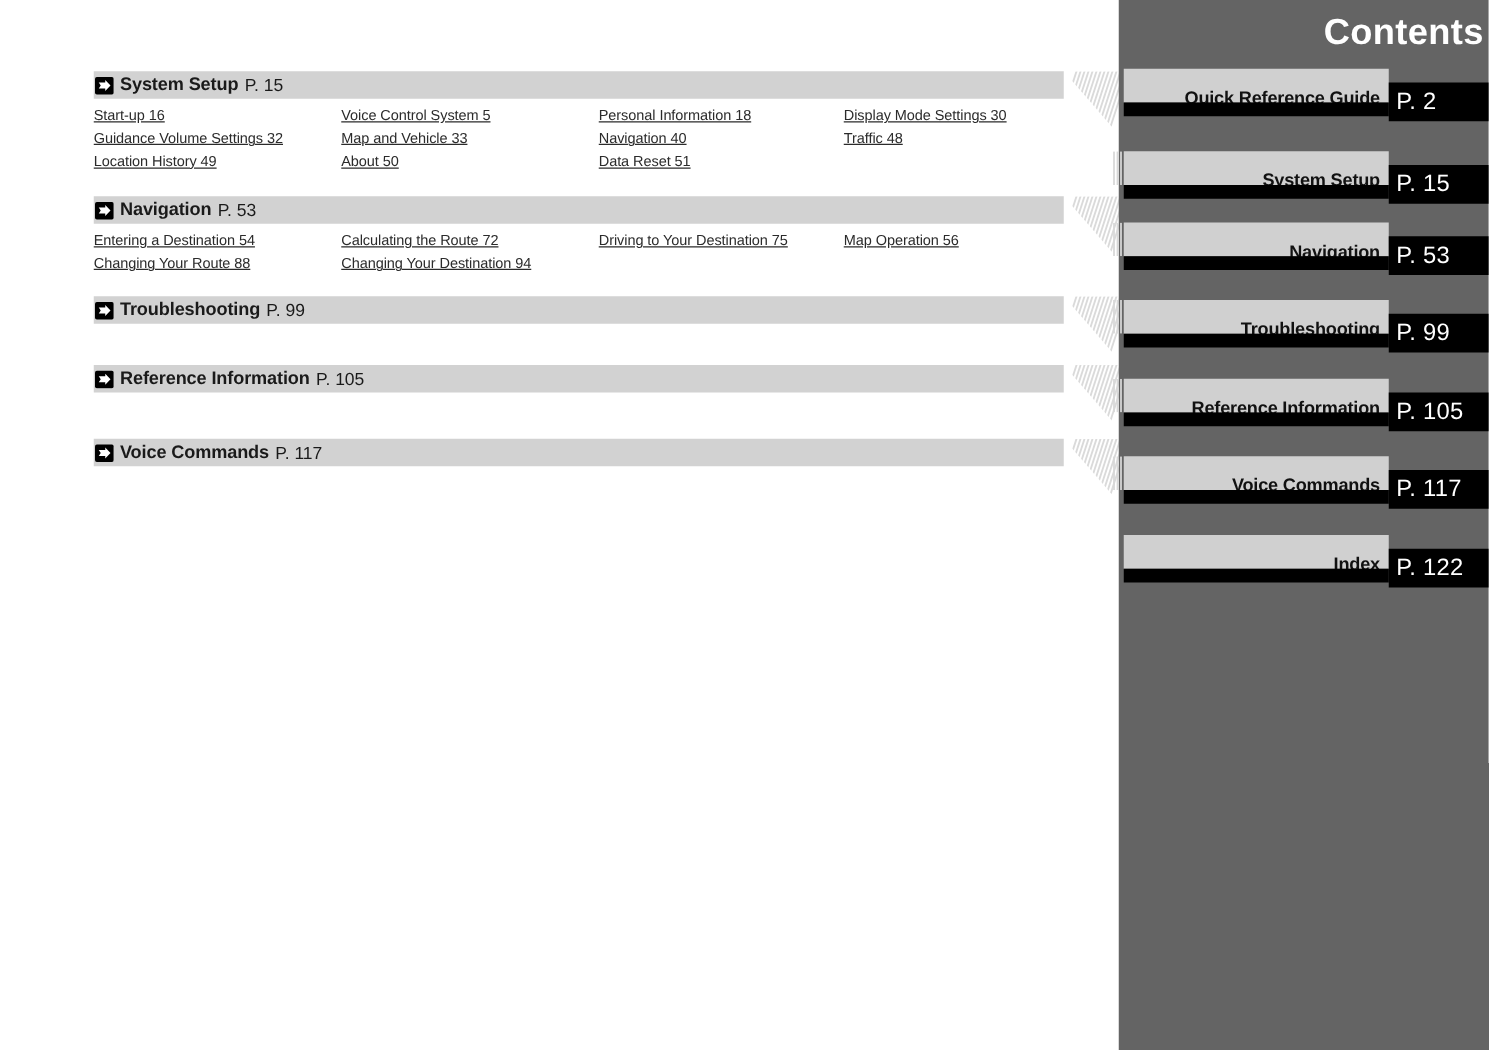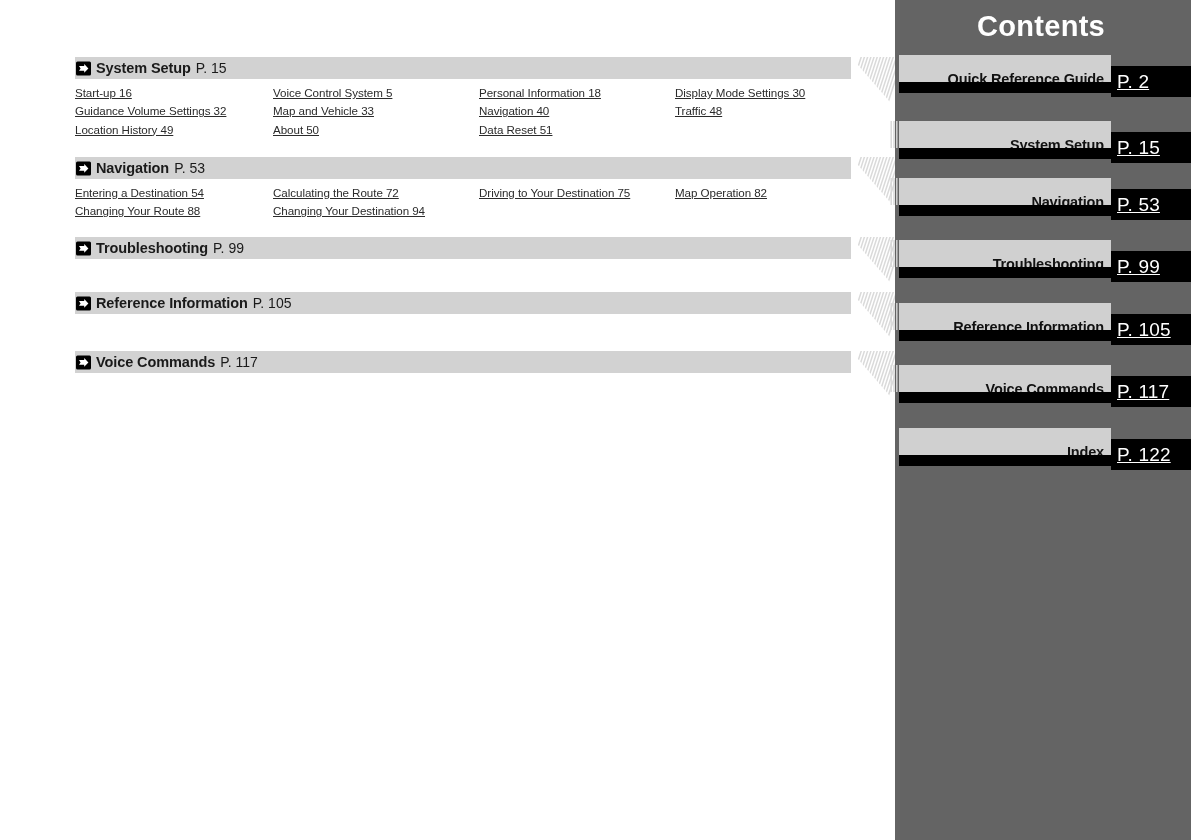--- a/index.html
+++ b/index.html
@@ -103,21 +103,21 @@
     position: absolute;
     left: 895px; top: 0;
     width: 296px;
     height: 840px;
     background: #646464;
   }
   #sidebar-title {
     position: absolute;
     left: 0; top: 10px;
     width: 296px;
-    text-align: center;
+    text-align: right;
     color: #ffffff;
     font-size: 29px;
     font-weight: bold;
     letter-spacing: 0.3px;
     padding-right: 4px;
   }
 
   .tab {
     position: absolute;
     left: 4px;
@@ -162,21 +162,20 @@
     display: flex;
     align-items: center;
     padding-left: 6px;
   }
   .tab-page span {
     color: #ffffff;
     font-size: 19px;
     font-weight: normal;
     white-space: nowrap;
     letter-spacing: 0.2px;
-    text-decoration: underline;
   }
   
   .tab-notch {
     position: absolute;
     left: -9px;
     top: 0px;
     width: 9px;
     height: 27px;
     overflow: hidden;
     pointer-events: none;
@@ -272,21 +271,21 @@
                 <rect x="39.4" y="-8" width="1.5" height="68" fill="#dadada" transform="rotate(18 39.4 26)"></rect>
                 <rect x="42.6" y="-8" width="1.5" height="68" fill="#dadada" transform="rotate(18 42.6 26)"></rect>
               </g>
             </svg>
           </div>
         </div>
         <div class="entries">
           <div class="entry">Entering a Destination 54</div>
           <div class="entry">Calculating the Route 72</div>
           <div class="entry">Driving to Your Destination 75</div>
-          <div class="entry">Map Operation 82</div>
+          <div class="entry">Map Operation 56</div>
           <div class="entry">Changing Your Route 88</div>
           <div class="entry">Changing Your Destination 94</div>
           <div class="entry empty"></div>
           <div class="entry empty"></div>
         </div>
       </div>
       <div class="section" style="top: 237px;">
         <div class="sec-headbar">
           <span class="sec-icon">
             <svg width="15" height="15" viewBox="0 0 15 15" xmlns="http://www.w3.org/2000/svg">

